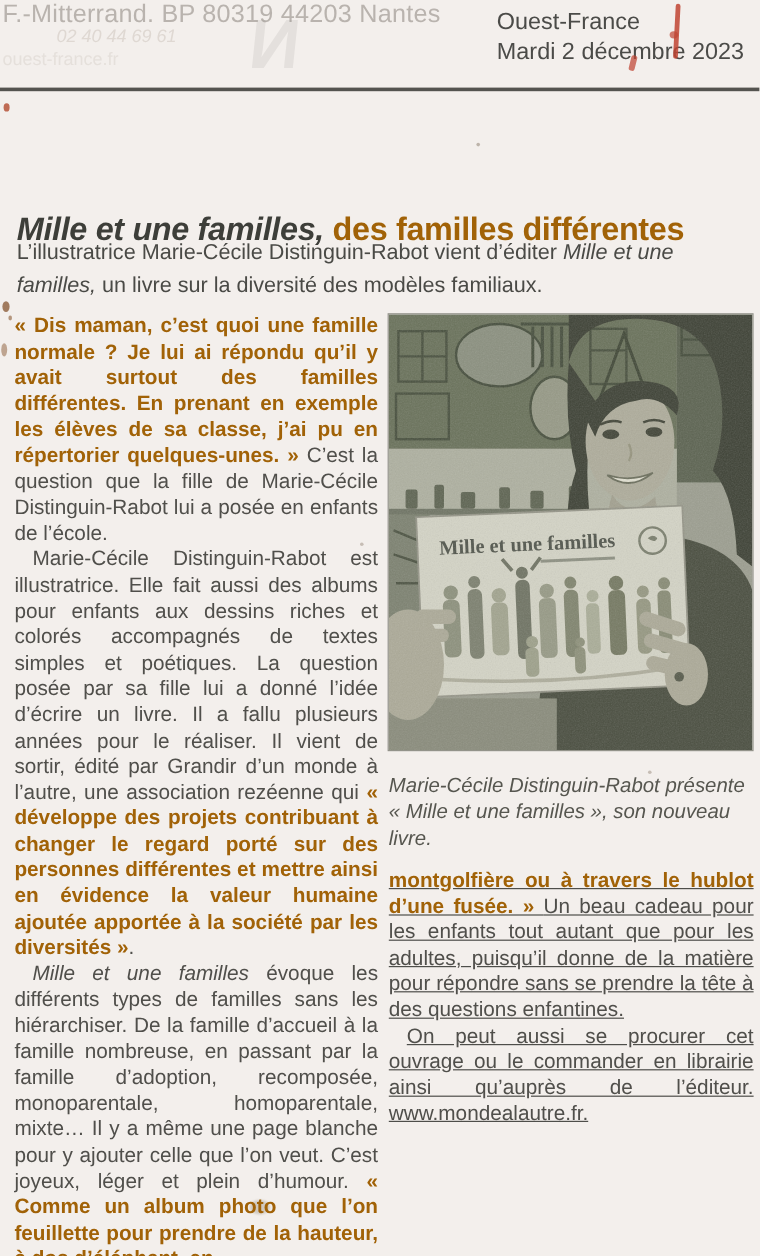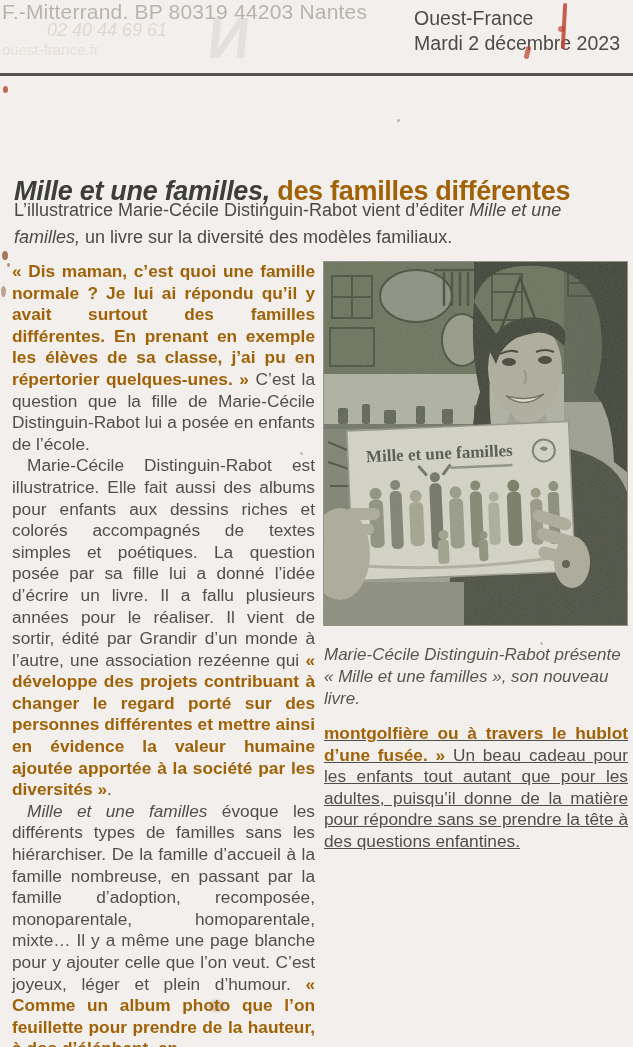--- a/index.html
+++ b/index.html
@@ -5,21 +5,21 @@
   html,body{margin:0;padding:0;}
   body{
     width:633px;height:1047px;position:relative;overflow:hidden;
     background:#f3efec;
     font-family:"Liberation Sans", sans-serif;
     color:#4e4e4a;
   }
   
   .mast-left{position:absolute;left:2px;top:2px;line-height:19px;}
   .mast-left .l1{font-size:21px;color:rgba(148,142,136,.62);letter-spacing:.2px;}
-  .mast-left .l2{font-size:18px;color:rgba(205,197,190,.55);padding-left:45px;font-style:italic;}
+  .mast-left .l2{font-size:15px;color:rgba(205,197,190,.55);padding-left:45px;font-style:italic;}
   .mast-left .l3{font-size:15px;color:rgba(210,202,196,.42);}
   .ghost{position:absolute;left:208px;top:4px;font-size:58px;font-weight:bold;
     color:#8d8a86;opacity:.14;transform:scaleX(-1) skewX(6deg);}
   .mast-right{position:absolute;right:13px;top:6px;text-align:left;
     font-size:19.5px;line-height:25px;color:#4b4b48;}
   .rule{position:absolute;left:0;top:73px;width:633px;height:2.5px;background:#54534f;}
   
   .pen-v{position:absolute;left:562px;top:3px;width:3.5px;height:46px;background:#bf4433;
     border-radius:2px;opacity:.85;transform:rotate(3deg);}
   .pen-blob{position:absolute;left:558px;top:26px;width:7px;height:6px;background:#bf4433;
@@ -242,14 +242,15 @@
         <circle cx="242" cy="302" r="4" fill="#55584a"></circle>
       </g>
 
       <rect x="0" y="0" width="303" height="363" fill="#8f9480" opacity=".08"></rect>
       <rect x="0" y="0" width="303" height="363" filter="url(#grain)" opacity=".18"></rect>
     </svg>
   </div>
   <div class="caption"><span class="seg-i">Marie-Cécile Distinguin-Rabot présente « Mille et une familles », son nouveau livre.</span></div>
   <div class="col2">
       <p class="para"><span class="seg-b">montgolfière ou à travers le hublot d’une fusée. » </span><span class="seg-n">Un beau cadeau pour les enfants tout autant que pour les adultes, puisqu’il donne de la matière pour répondre sans se prendre la tête à des questions enfantines.</span></p>
+      <p class="para ind"><span class="seg-n">On peut aussi se procurer cet ouvrage ou le commander en librairie ainsi qu’auprès de l’éditeur. www.mondealautre.fr.</span></p>
     </div>
 </div>
 
 </body></html>

